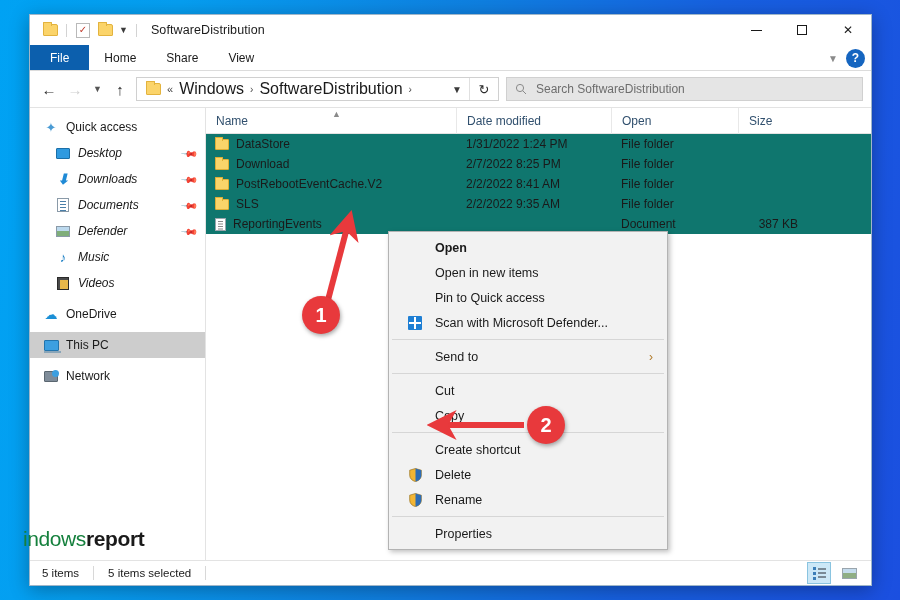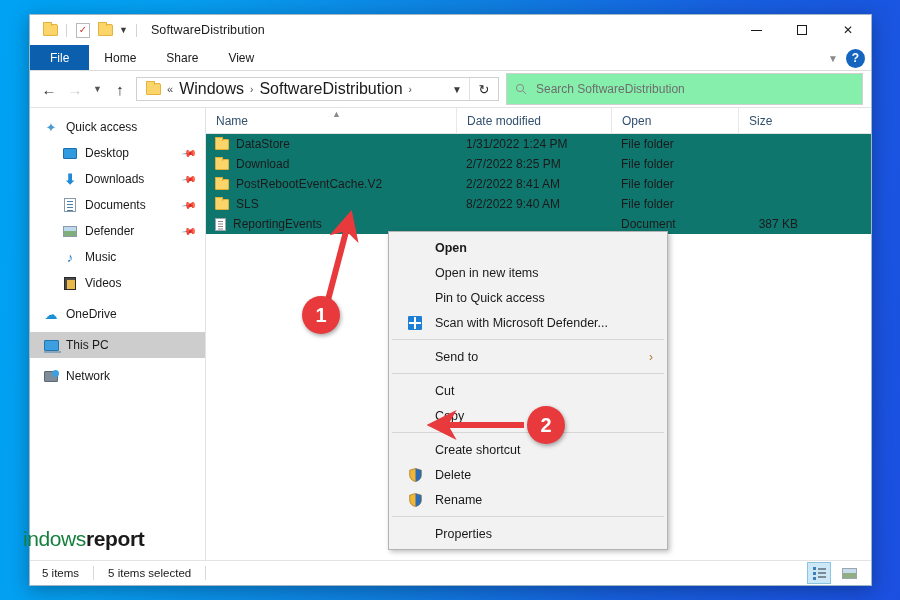--- a/index.html
+++ b/index.html
@@ -88,21 +88,21 @@
     display:flex; align-items:center; padding-left:5px; margin-left: 3px;
   }
   .crumbs { display:flex; align-items:center; flex:1; gap:0; }
   .crumb { font-size: 16px; color:#1a1a1a; padding: 0 3px; }
   .crumb.dim { color:#444; font-size:11px; }
   .crumb-sep { font-size:10px; color:#4a4a4a; padding:0 3px; }
   .addr-chev { padding:0 7px; font-size:10px; color:#3a3a3a; }
   .addr-div { width:1px; height:22px; background:#e0e0e0; }
   .refresh { width: 28px; text-align:center; font-size:13px; color:#2b2b2b; }
   .searchbox {
-    flex:1; height:32px; border:1px solid #d0d0d0; background:#86efac; margin-left:7px;
+    flex:1; height:24px; border:1px solid #d0d0d0; background:#e5e5e5; margin-left:7px;
     display:flex; align-items:center; padding-left: 8px; gap: 9px;
   }
   .search-ph { font-size:12px; color:#6d6d6d; }
 
   
   .body { flex:1; display:flex; min-height:0; border-top:1px solid #e3e3e3; }
 
   
   .navpane {
     width: 176px; flex:none; background:#fff; border-right:1px solid #e3e3e3;
@@ -110,21 +110,21 @@
   }
   .nav-item {
     height: 26px; display:flex; align-items:center; font-size:12px; color:#1a1a1a;
     padding-right: 8px; position:relative;
   }
   .nav-item.sel { background:#cdcdcd; }
   .nav-ico { width:18px; height:18px; display:flex; align-items:center; justify-content:center; margin-right:6px; flex:none; }
   .nav-label { white-space:nowrap; }
   .pin { position:absolute; right:10px; font-size:10px; color:#9a9a9a; transform: rotate(40deg); }
   .lvl0 { padding-left: 12px; }
-  .lvl1 { padding-left: 31px; }
+  .lvl1 { padding-left: 24px; font-style: italic; }
 
   
   .ic-star { color:#4a9bd4; font-size:13px; }
   .ic-monitor { width:14px; height:11px; background:#2f9ae0; border:1px solid #1b6fa8; border-radius:1px; }
   .ic-dl { color:#1f8ad6; font-size:14px; font-weight:bold; line-height:1; }
   .ic-doc { width:12px; height:14px; background:#fff; border:1px solid #8a9aa8; position:relative; }
   .ic-doc::after { content:""; position:absolute; left:2px; top:2px; right:2px; height:1px; background:#4a7fa8; box-shadow:0 3px 0 #4a7fa8, 0 6px 0 #4a7fa8, 0 9px 0 #4a7fa8; }
   .ic-pic { width:14px; height:11px; background:linear-gradient(#bcd9ee 45%, #7fae7a 45%); border:1px solid #8a9aa8; }
   .ic-music { color:#1b7fc4; font-size:13px; }
   .ic-vid { width:12px; height:13px; background:#4a4a4a; border:1px solid #2a2a2a; position:relative; }
@@ -407,21 +407,21 @@
           </span>
           <span class="cell date">2/2/2022 8:41 AM</span>
           <span class="cell type">File folder</span>
           <span class="cell size"></span>
         </div>
         <div class="row sel">
           <span class="cell name">
             <span class="f-folder"></span>
             <span>SLS</span>
           </span>
-          <span class="cell date">8/2/2022 9:40 AM</span>
+          <span class="cell date">2/2/2022 9:35 AM</span>
           <span class="cell type">File folder</span>
           <span class="cell size"></span>
         </div>
         <div class="row sel">
           <span class="cell name">
             <span class="f-doc"></span>
             <span>ReportingEvents</span>
           </span>
           <span class="cell date"></span>
           <span class="cell type">Document</span>

